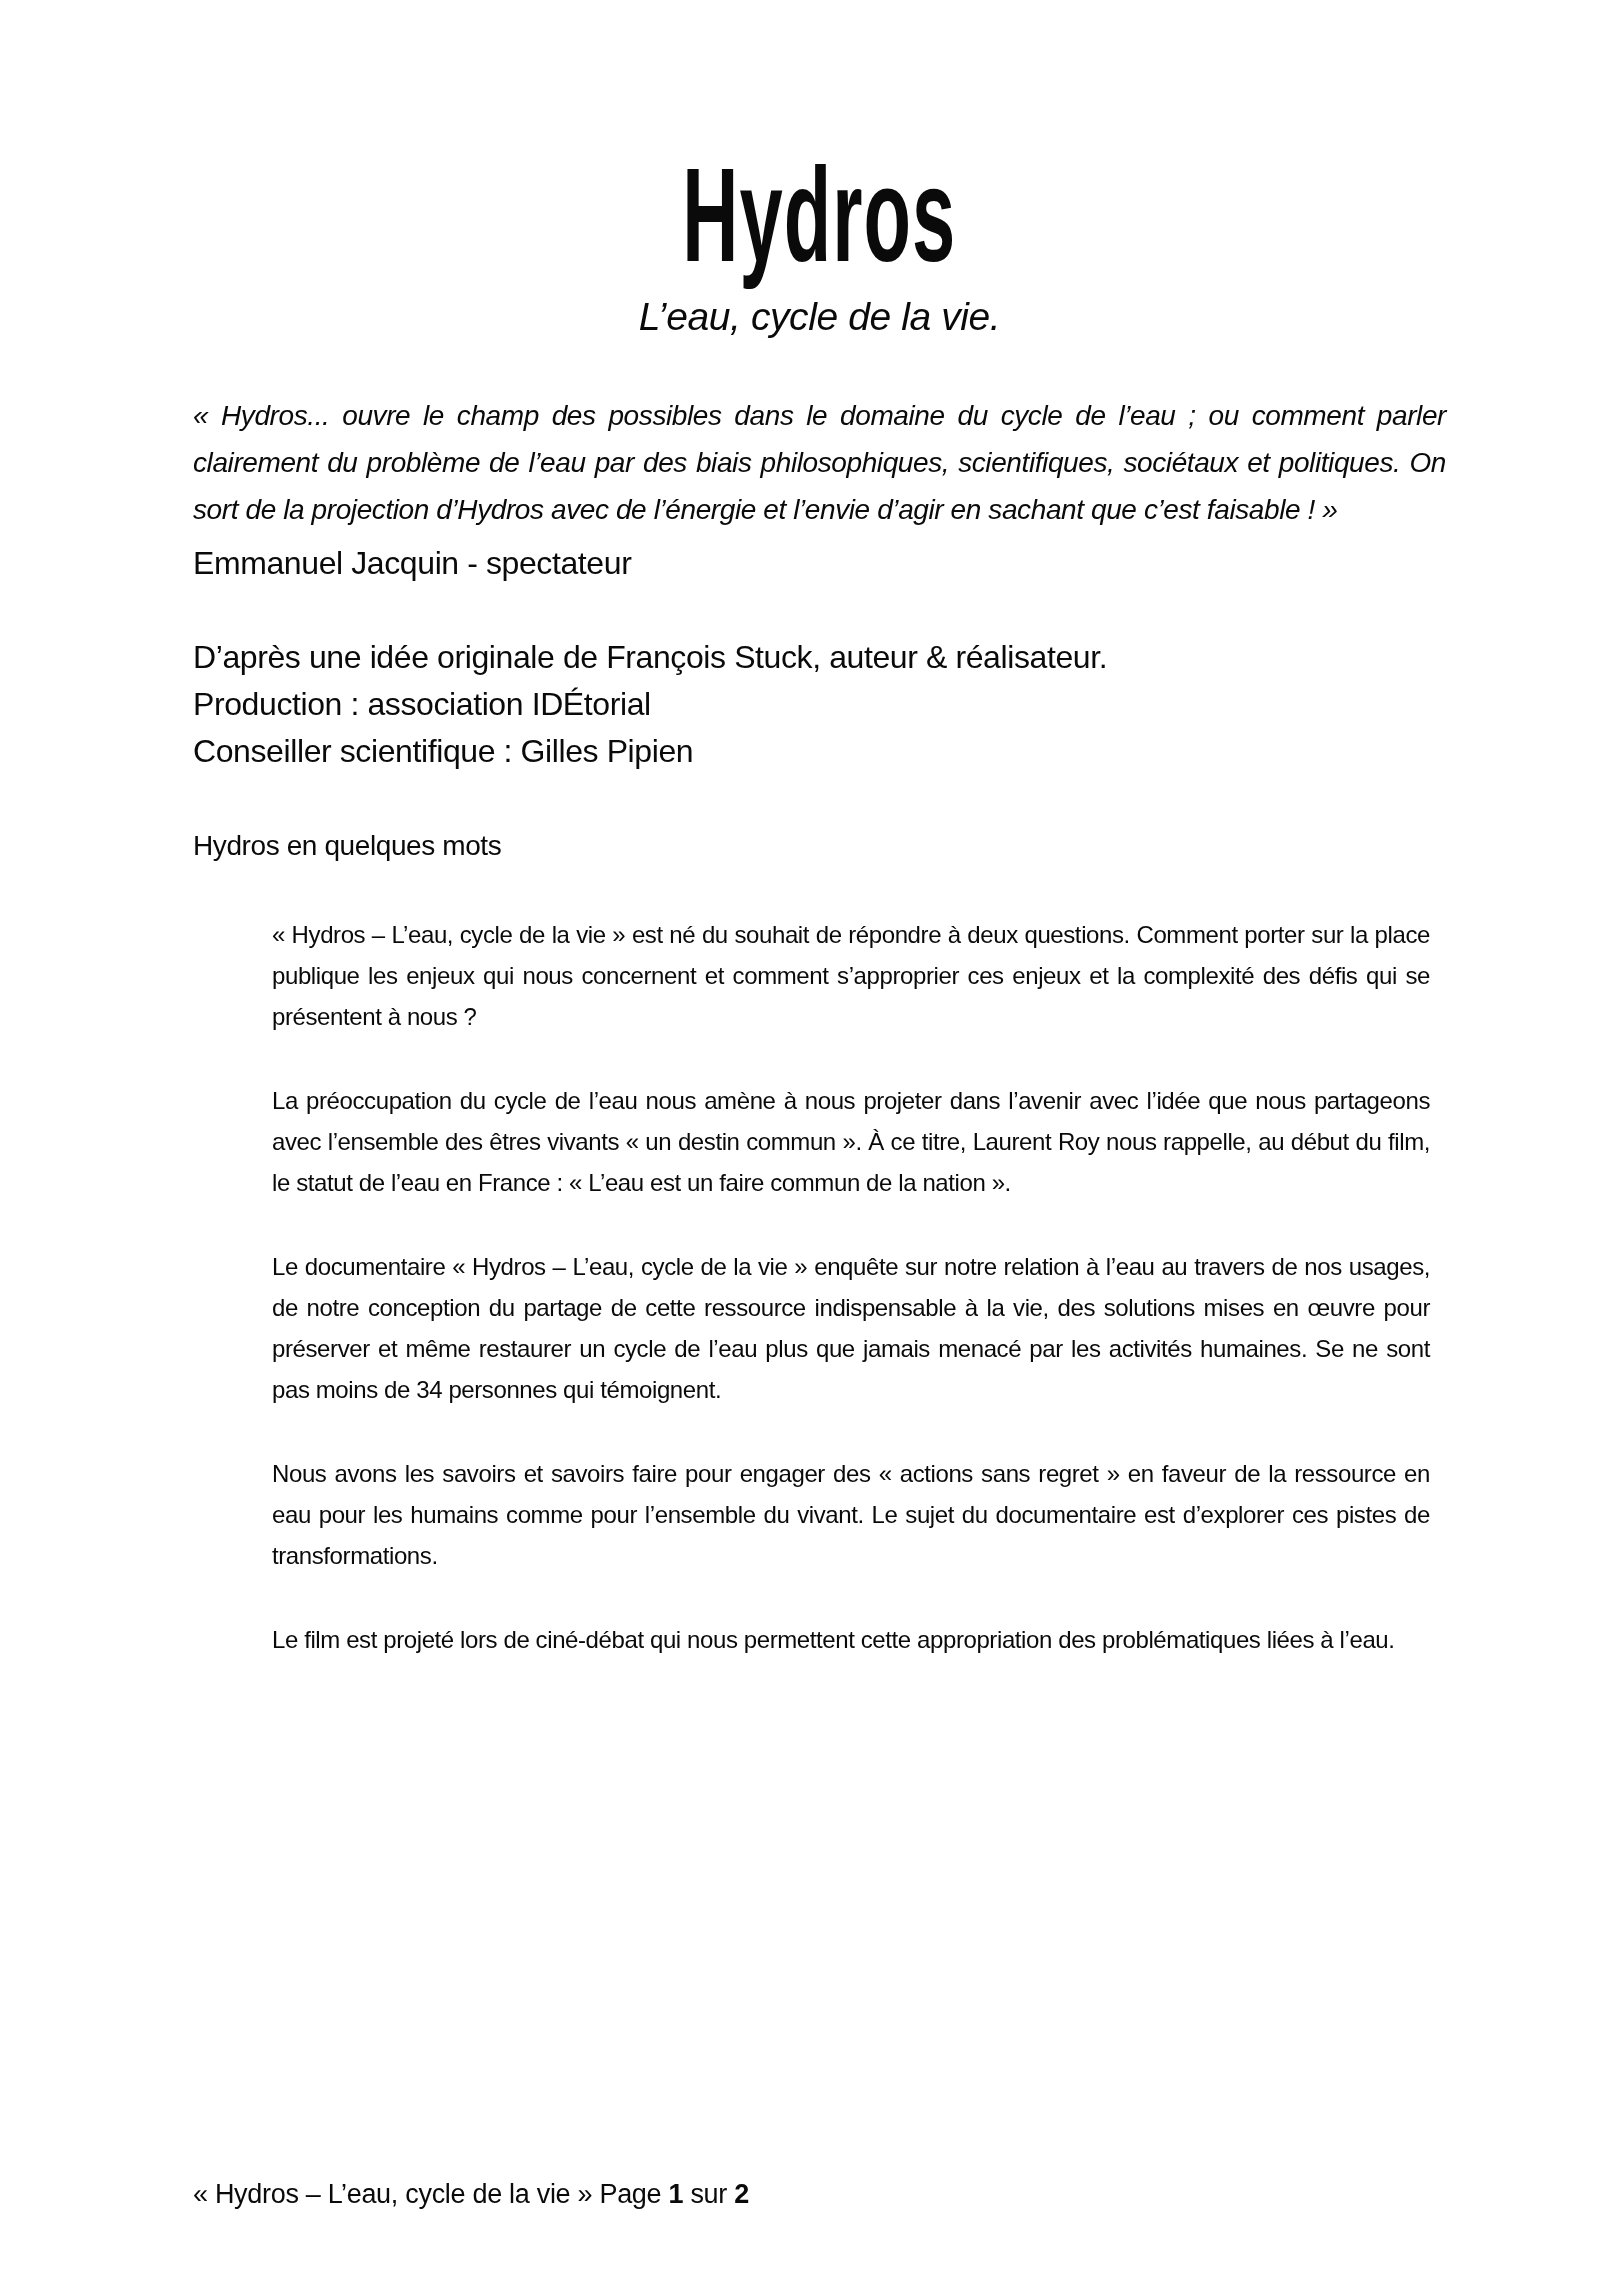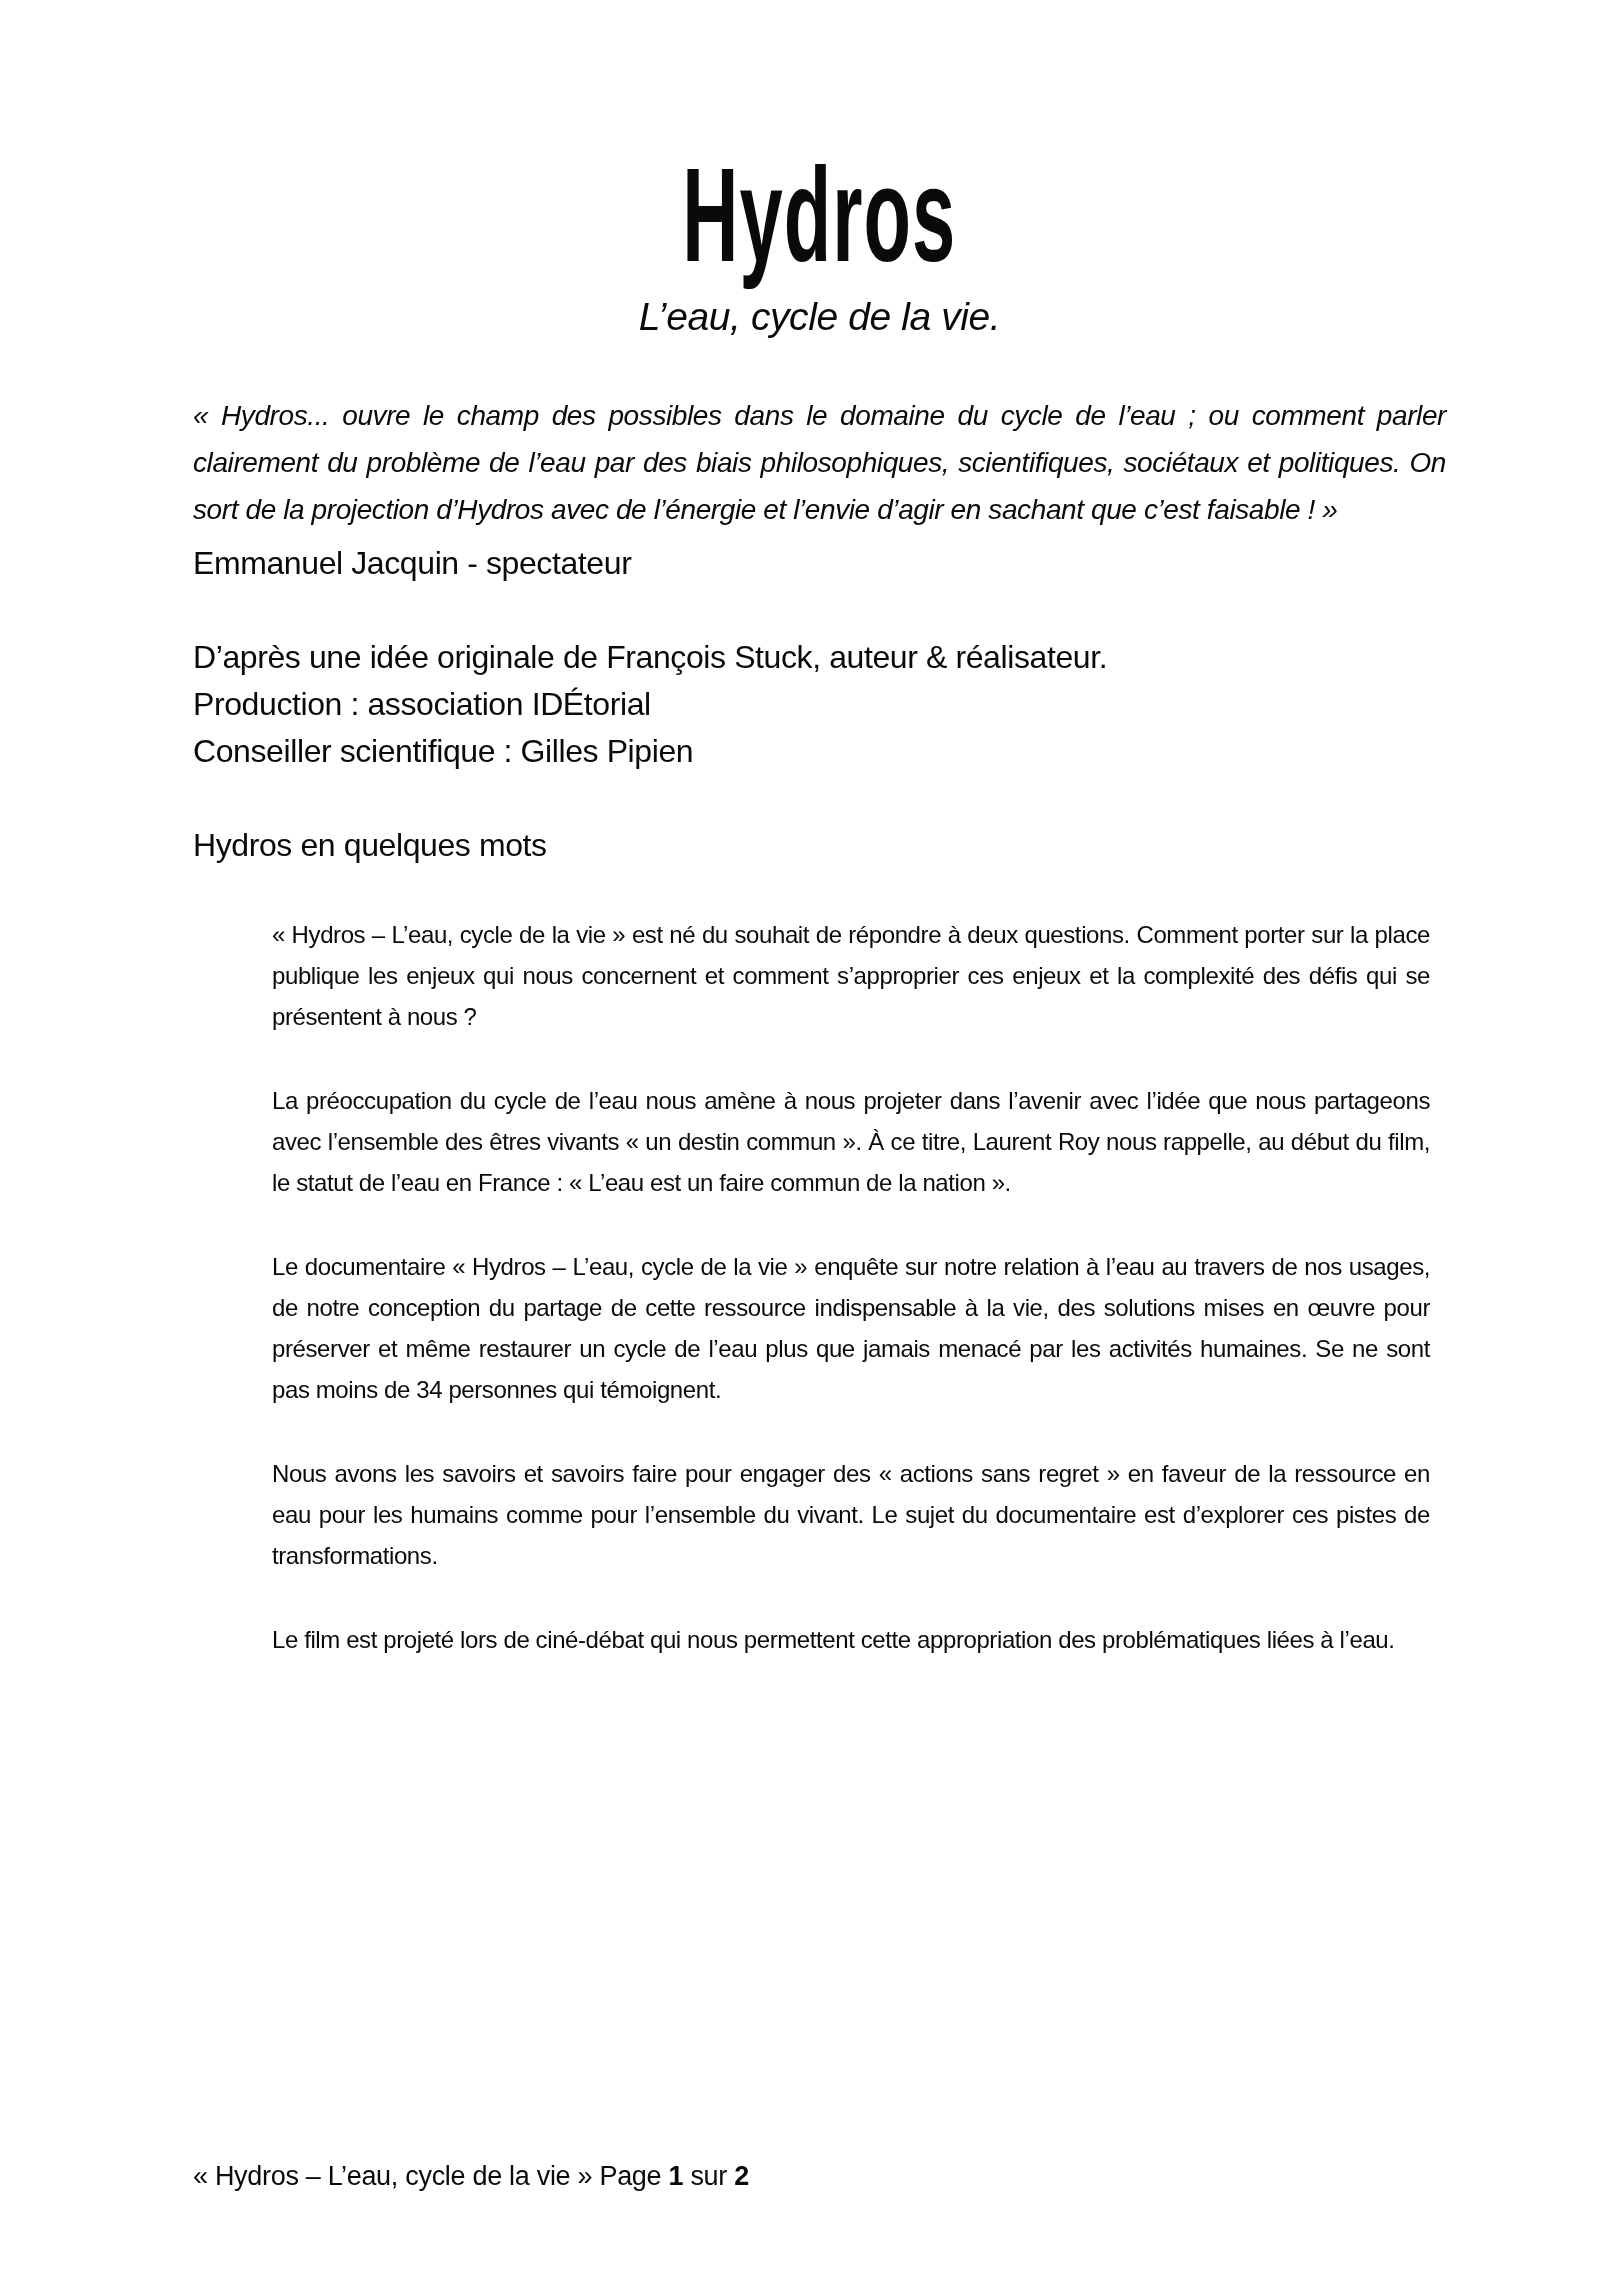--- a/index.html
+++ b/index.html
@@ -54,37 +54,37 @@
     line-height: 47px;
     text-align: left;
   }
   .credits {
     margin-top: 47px;
     font-size: 32px;
     line-height: 47px;
   }
   .section-heading {
     margin-top: 47px;
-    font-size: 32px;
+    font-size: 28px;
     line-height: 47px;
   }
   .body-paragraphs {
     margin-top: 45px;
     margin-left: 79px;
   }
   .para {
     margin: 0 16px 43px 0;
     font-size: 24px;
     line-height: 41px;
     text-align: justify;
   }
   .footer {
     position: absolute;
     left: 193px;
-    bottom: 38px;
+    bottom: 20px;
     font-size: 27px;
     line-height: 32px;
     letter-spacing: -0.3px;
   }
   .footer b { font-weight: bold; }
 </style>
 </head>
 <body>
 
 <div class="page">

